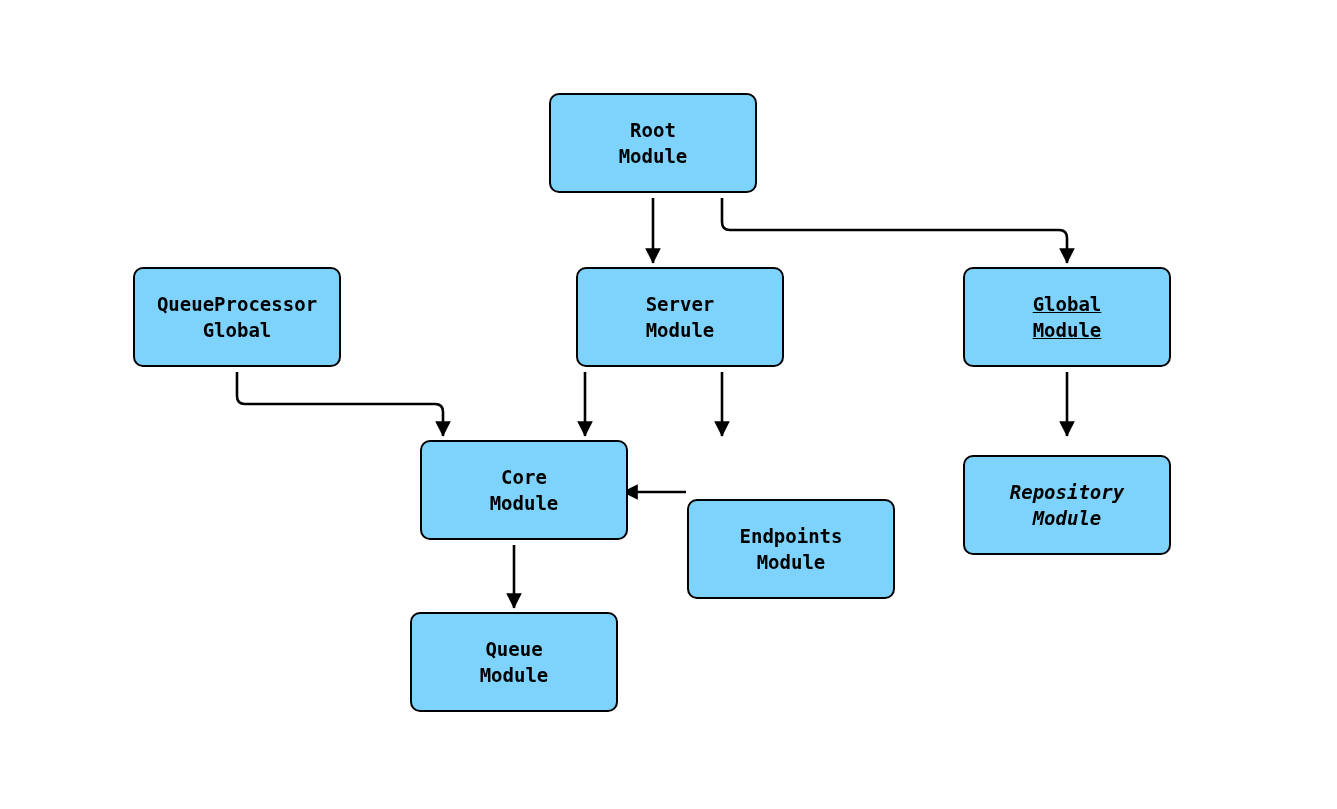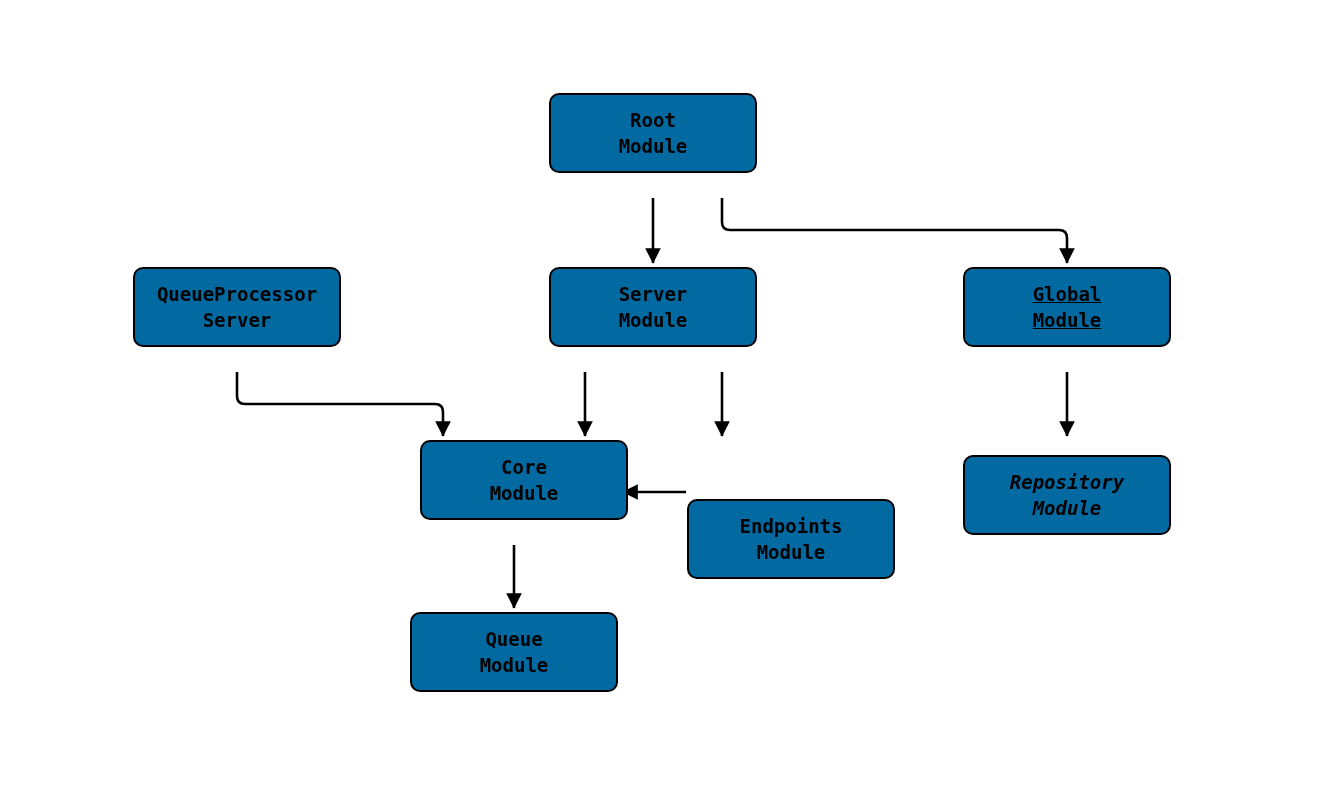--- a/index.html
+++ b/index.html
@@ -24,38 +24,38 @@
   svg.edges {
     position: absolute;
     left: 0;
     top: 0;
     width: 1337px;
     height: 809px;
   }
   .node {
     position: absolute;
     width: 208px;
-    height: 80px;
+    height: 100px;
     box-sizing: border-box;
-    background: #0369a1;
+    background: #7dd3fc;
     border: 2.6px solid #000000;
     border-radius: 10px;
     display: flex;
     align-items: center;
     justify-content: center;
     text-align: center;
     font-weight: bold;
     font-size: 19px;
     line-height: 26px;
     color: #000000;
     white-space: pre-line;
   }
   .node-root          { left: 549px; top: 93px;  }
   .node-queueproc     { left: 133px; top: 267px; }
-  .node-server        { left: 549px; top: 267px; }
+  .node-server        { left: 576px; top: 267px; }
   .node-global        { left: 963px; top: 267px; text-decoration: underline; }
   .node-core          { left: 410px; top: 440px; margin-left: 10px; }
   .node-endpoints     { left: 687px; top: 455px; margin-top: 44px; }
   .node-repository    { left: 963px; top: 455px; font-style: italic; }
   .node-queue         { left: 410px; top: 612px; align-items: center; }
   .edge {
     stroke: #000000;
     stroke-width: 2.6px;
     fill: none;
   }
@@ -82,21 +82,21 @@
     <path class="edge" marker-end="url(#arrowhead)" d="M514 545 L514 608"></path>
   </svg>
 
   <div class="node node-root">
     <span>Root
 Module</span>
   </div>
 
   <div class="node node-queueproc">
     <span>QueueProcessor
-Server</span>
+Global</span>
   </div>
 
   <div class="node node-server">
     <span>Server
 Module</span>
   </div>
 
   <div class="node node-global">
     <span>Global
 Module</span>

